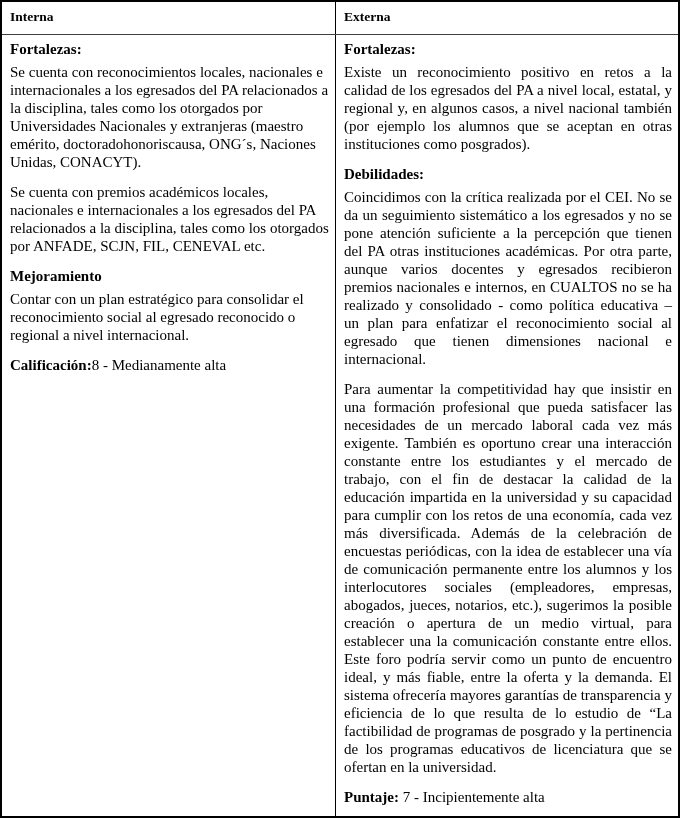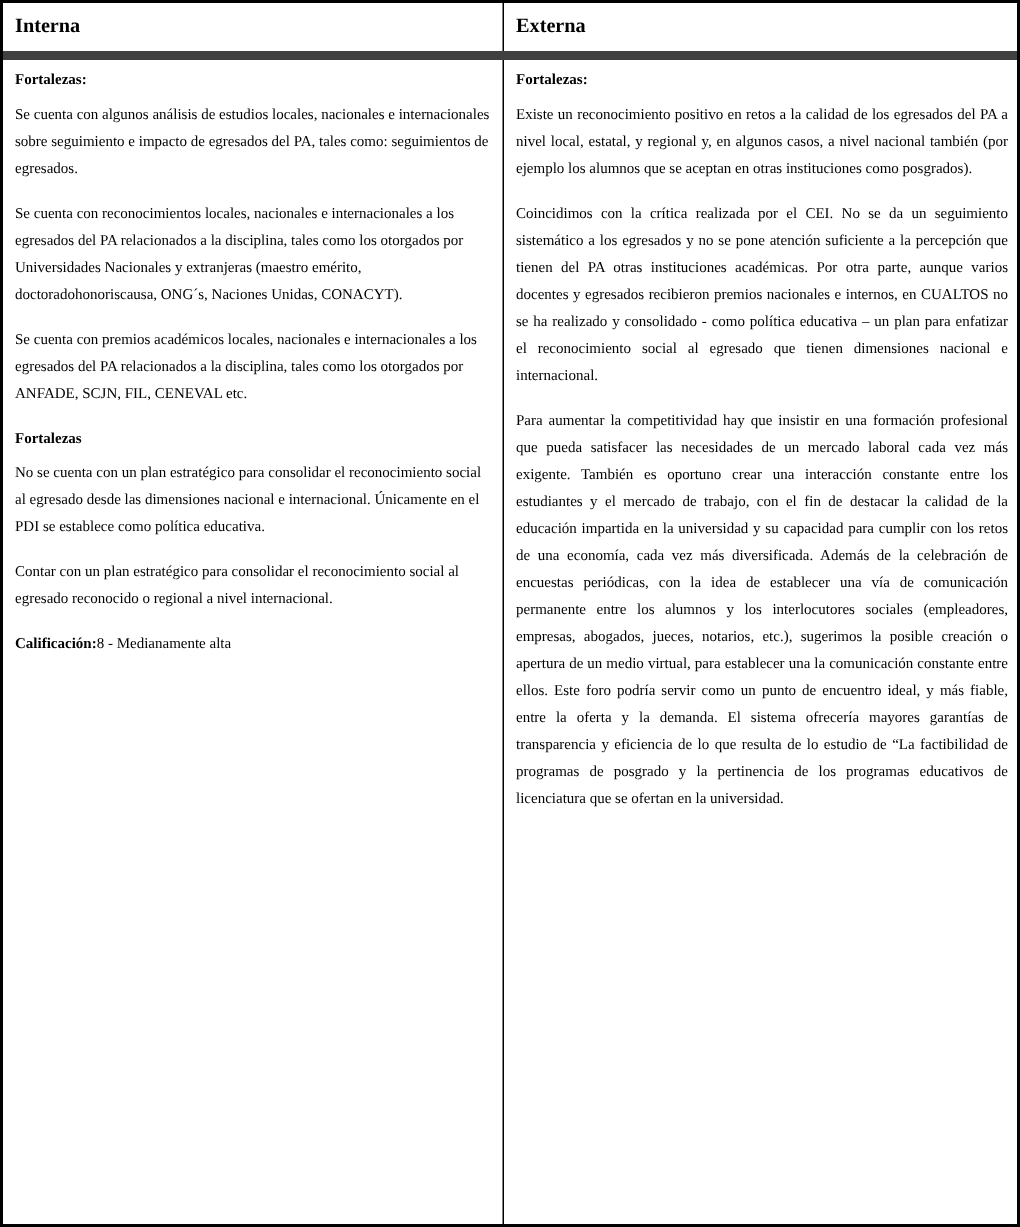--- a/index.html
+++ b/index.html
@@ -19,21 +19,21 @@
     width: 680px;
     height: 818px;
     border: 2px solid #000000;
     display: flex;
     flex-direction: column;
     background: #ffffff;
   }
   .header-row {
     display: flex;
     flex: 0 0 auto;
-    border-bottom: 6px solid #404040;
+    border-bottom: 1px solid #404040;
     justify-content: center;
   }
   .body-row {
     display: flex;
     flex: 1 1 auto;
     min-height: 0;
   }
   .cell-left {
     box-sizing: border-box;
     flex: 0 0 334px;
@@ -45,21 +45,21 @@
     flex: 1 1 auto;
   }
   .header-cell {
     font-weight: bold;
     font-size: 13.5px;
     line-height: 18px;
     padding: 6px 8px 8px 8px;
   }
   .content-cell {
     padding: 5px 6px 24px 8px;
-    font-size: 10px;
+    font-size: 15px;
     line-height: 18px;
   }
   .content-cell p {
     margin: 0 0 12px 0;
   }
   .content-cell p.heading {
     margin: 0 0 5px 0;
     font-weight: bold;
   }
   .content-cell strong {
@@ -72,28 +72,28 @@
 <body>
 
 <div class="doc-table">
   <div class="header-row">
     <div class="header-cell cell-left">Interna</div>
     <div class="header-cell cell-right">Externa</div>
   </div>
   <div class="body-row">
     <div class="content-cell cell-left align-left">
         <p class="heading">Fortalezas:</p>
-        <p class="para">Se cuenta con algunos análisis de estudios locales, nacionales e internacionales sobre seguimiento e impacto de egresados del PA, tales como: seguimientos de egresados.</p>
         <p class="para">Se cuenta con reconocimientos locales, nacionales e internacionales a los egresados del PA relacionados a la disciplina, tales como los otorgados por Universidades Nacionales y extranjeras (maestro emérito, doctoradohonoriscausa, ONG´s, Naciones Unidas, CONACYT).</p>
         <p class="para">Se cuenta con premios académicos locales, nacionales e internacionales a los egresados del PA relacionados a la disciplina, tales como los otorgados por ANFADE, SCJN, FIL, CENEVAL etc.</p>
-        <p class="heading">Fortalezas</p>
-        <p class="para">No se cuenta con un plan estratégico para consolidar el reconocimiento social al egresado desde las dimensiones nacional e internacional. Únicamente en el PDI se establece como política educativa.</p>
+        <p class="heading">Mejoramiento</p>
         <p class="para">Contar con un plan estratégico para consolidar el reconocimiento social al egresado reconocido o regional a nivel internacional.</p>
         <p class="para labeled"><strong>Calificación:</strong>8 - Medianamente alta</p>
       </div>
     <div class="content-cell cell-right align-justify">
         <p class="heading">Fortalezas:</p>
         <p class="para">Existe un reconocimiento positivo en retos a la calidad de los egresados del PA a nivel local, estatal, y regional y, en algunos casos, a nivel nacional también (por ejemplo los alumnos que se aceptan en otras instituciones como posgrados).</p>
+        <p class="heading">Debilidades:</p>
         <p class="para">Coincidimos con la crítica realizada por el CEI. No se da un seguimiento sistemático a los egresados y no se pone atención suficiente a la percepción que tienen del PA otras instituciones académicas. Por otra parte, aunque varios docentes y egresados recibieron premios nacionales e internos, en CUALTOS no se ha realizado y consolidado - como política educativa – un plan para enfatizar el reconocimiento social al egresado que tienen dimensiones nacional e internacional.</p>
         <p class="para">Para aumentar la competitividad hay que insistir en una formación profesional que pueda satisfacer las necesidades de un mercado laboral cada vez más exigente. También es oportuno crear una interacción constante entre los estudiantes y el mercado de trabajo, con el fin de destacar la calidad de la educación impartida en la universidad y su capacidad para cumplir con los retos de una economía, cada vez más diversificada. Además de la celebración de encuestas periódicas, con la idea de establecer una vía de comunicación permanente entre los alumnos y los interlocutores sociales (empleadores, empresas, abogados, jueces, notarios, etc.), sugerimos la posible creación o apertura de un medio virtual, para establecer una la comunicación constante entre ellos. Este foro podría servir como un punto de encuentro ideal, y más fiable, entre la oferta y la demanda. El sistema ofrecería mayores garantías de transparencia y eficiencia de lo que resulta de lo estudio de “La factibilidad de programas de posgrado y la pertinencia de los programas educativos de licenciatura que se ofertan en la universidad.</p>
+        <p class="para labeled"><strong>Puntaje:</strong> 7 - Incipientemente alta</p>
       </div>
   </div>
 </div>
 
 </body></html>

